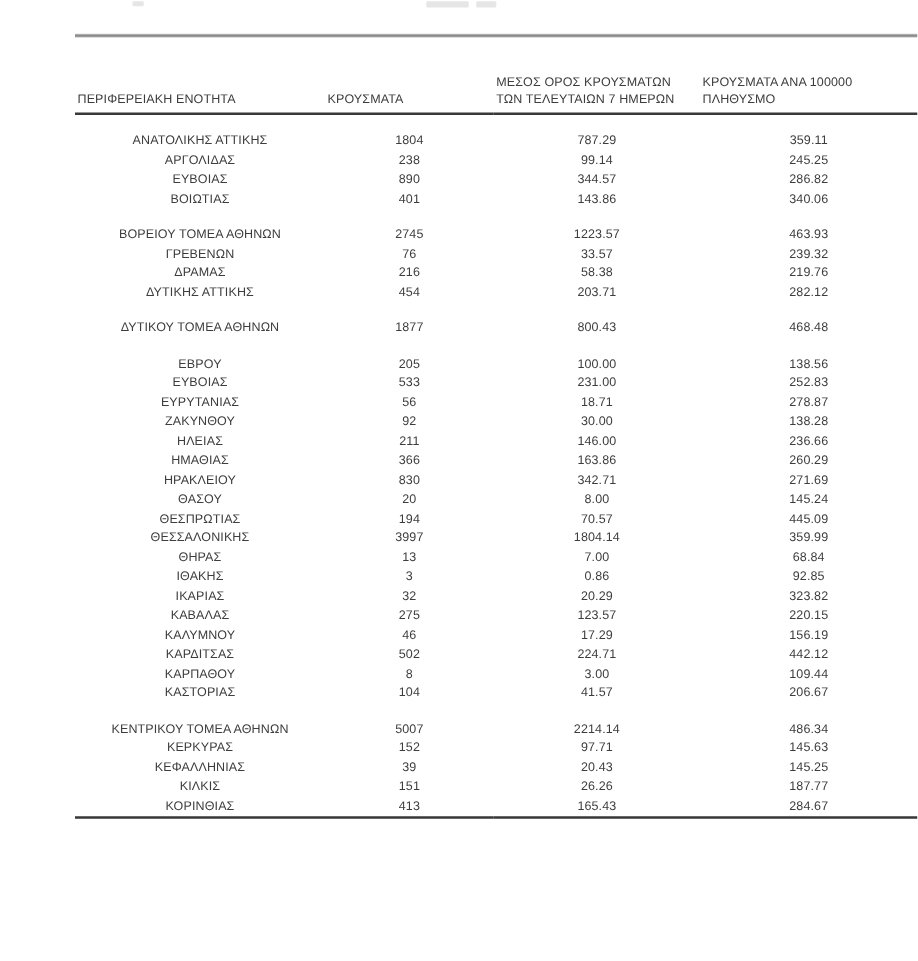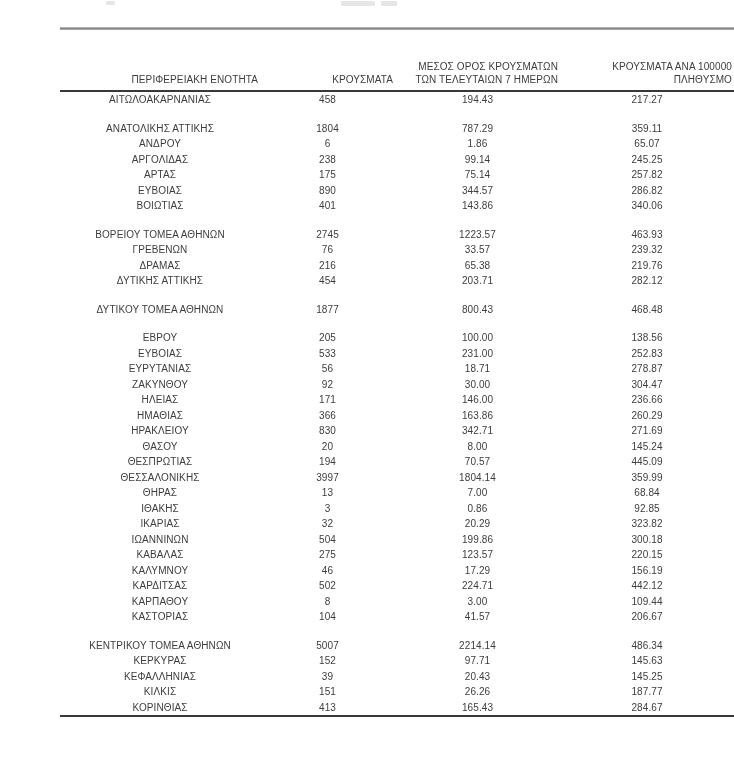--- a/index.html
+++ b/index.html
@@ -44,21 +44,21 @@
     border-bottom: 2px solid #383838;
   }
   col.c-region  { width: 200px; }
   col.c-cases   { width: 135px; }
   col.c-avg7    { width: 165px; }
   col.c-per100k { width: 174px; }
 
   thead th {
     height: 56px;
     vertical-align: bottom;
-    text-align: right;
+    text-align: left;
     font-weight: normal;
     font-size: 10px;
     line-height: 13px;
     letter-spacing: 0.1px;
     color: #3d3d3d;
     padding: 0 2px 4px 2px;
     border-bottom: 2px solid #383838;
     white-space: nowrap;
   }
   tbody td {
@@ -95,54 +95,36 @@
     </colgroup>
     <thead>
       <tr>
         <th>ΠΕΡΙΦΕΡΕΙΑΚΗ ΕΝΟΤΗΤΑ</th>
         <th>ΚΡΟΥΣΜΑΤΑ</th>
         <th>ΜΕΣΟΣ ΟΡΟΣ ΚΡΟΥΣΜΑΤΩΝ<br>ΤΩΝ ΤΕΛΕΥΤΑΙΩΝ 7 ΗΜΕΡΩΝ</th>
         <th>ΚΡΟΥΣΜΑΤΑ ΑΝΑ 100000<br>ΠΛΗΘΥΣΜΟ</th>
       </tr>
     </thead>
     <tbody>
-        <tr>
-          <td>ΑΙΤΩΛΟΑΚΑΡΝΑΝΙΑΣ</td>
-          <td>458</td>
-          <td>194.43</td>
-          <td>217.27</td>
-        </tr>
         <tr class="spacer">
           <td colspan="4"></td>
         </tr>
         <tr>
           <td>ΑΝΑΤΟΛΙΚΗΣ ΑΤΤΙΚΗΣ</td>
           <td>1804</td>
           <td>787.29</td>
           <td>359.11</td>
         </tr>
         <tr>
-          <td>ΑΝΔΡΟΥ</td>
-          <td>6</td>
-          <td>1.86</td>
-          <td>65.07</td>
-        </tr>
-        <tr>
           <td>ΑΡΓΟΛΙΔΑΣ</td>
           <td>238</td>
           <td>99.14</td>
           <td>245.25</td>
         </tr>
         <tr>
-          <td>ΑΡΤΑΣ</td>
-          <td>175</td>
-          <td>75.14</td>
-          <td>257.82</td>
-        </tr>
-        <tr>
           <td>ΕΥΒΟΙΑΣ</td>
           <td>890</td>
           <td>344.57</td>
           <td>286.82</td>
         </tr>
         <tr>
           <td>ΒΟΙΩΤΙΑΣ</td>
           <td>401</td>
           <td>143.86</td>
           <td>340.06</td>
@@ -158,21 +140,21 @@
         </tr>
         <tr>
           <td>ΓΡΕΒΕΝΩΝ</td>
           <td>76</td>
           <td>33.57</td>
           <td>239.32</td>
         </tr>
         <tr>
           <td>ΔΡΑΜΑΣ</td>
           <td>216</td>
-          <td>65.38</td>
+          <td>58.38</td>
           <td>219.76</td>
         </tr>
         <tr>
           <td>ΔΥΤΙΚΗΣ ΑΤΤΙΚΗΣ</td>
           <td>454</td>
           <td>203.71</td>
           <td>282.12</td>
         </tr>
         <tr class="spacer">
           <td colspan="4"></td>
@@ -201,25 +183,25 @@
         <tr>
           <td>ΕΥΡΥΤΑΝΙΑΣ</td>
           <td>56</td>
           <td>18.71</td>
           <td>278.87</td>
         </tr>
         <tr>
           <td>ΖΑΚΥΝΘΟΥ</td>
           <td>92</td>
           <td>30.00</td>
-          <td>304.47</td>
+          <td>138.28</td>
         </tr>
         <tr>
           <td>ΗΛΕΙΑΣ</td>
-          <td>171</td>
+          <td>211</td>
           <td>146.00</td>
           <td>236.66</td>
         </tr>
         <tr>
           <td>ΗΜΑΘΙΑΣ</td>
           <td>366</td>
           <td>163.86</td>
           <td>260.29</td>
         </tr>
         <tr>
@@ -258,26 +240,20 @@
           <td>0.86</td>
           <td>92.85</td>
         </tr>
         <tr>
           <td>ΙΚΑΡΙΑΣ</td>
           <td>32</td>
           <td>20.29</td>
           <td>323.82</td>
         </tr>
         <tr>
-          <td>ΙΩΑΝΝΙΝΩΝ</td>
-          <td>504</td>
-          <td>199.86</td>
-          <td>300.18</td>
-        </tr>
-        <tr>
           <td>ΚΑΒΑΛΑΣ</td>
           <td>275</td>
           <td>123.57</td>
           <td>220.15</td>
         </tr>
         <tr>
           <td>ΚΑΛΥΜΝΟΥ</td>
           <td>46</td>
           <td>17.29</td>
           <td>156.19</td>

